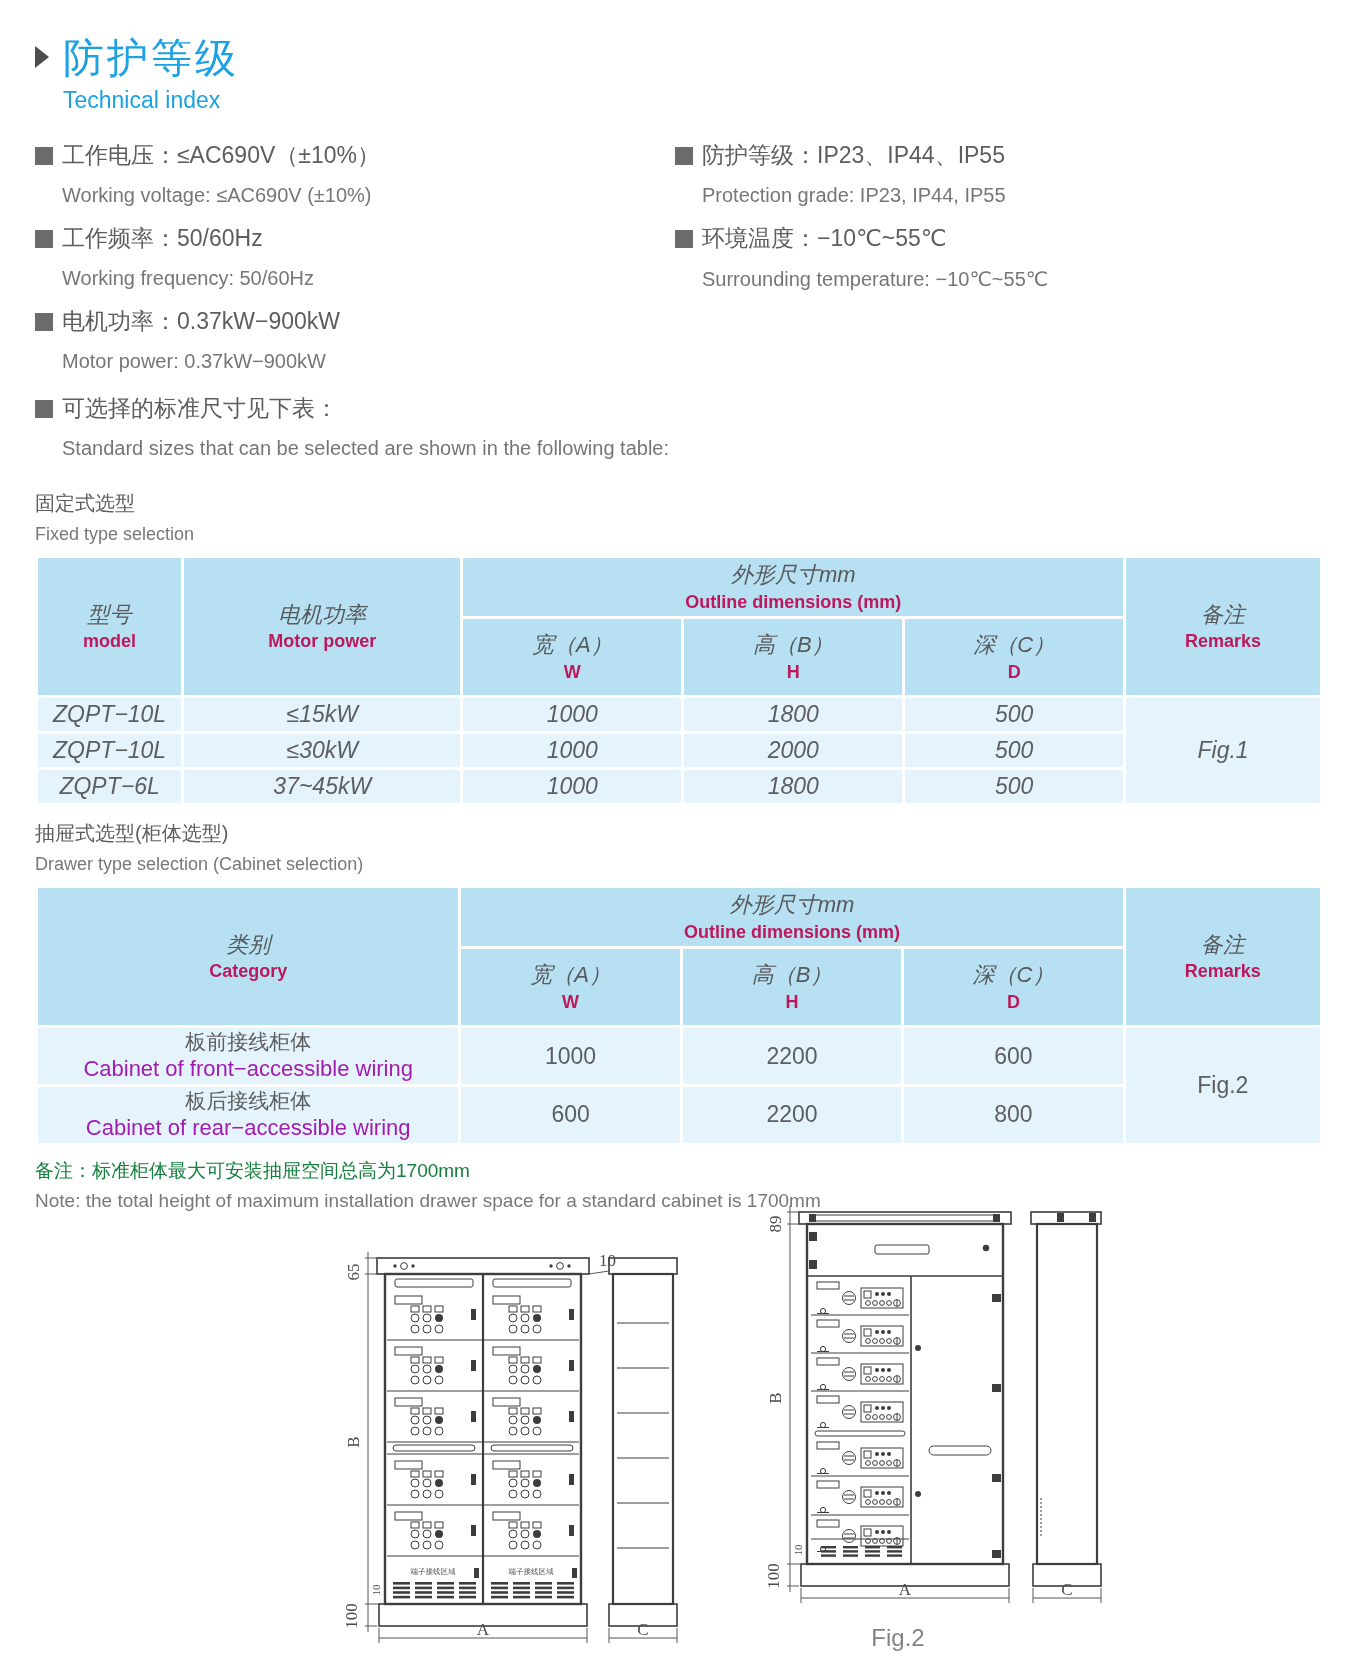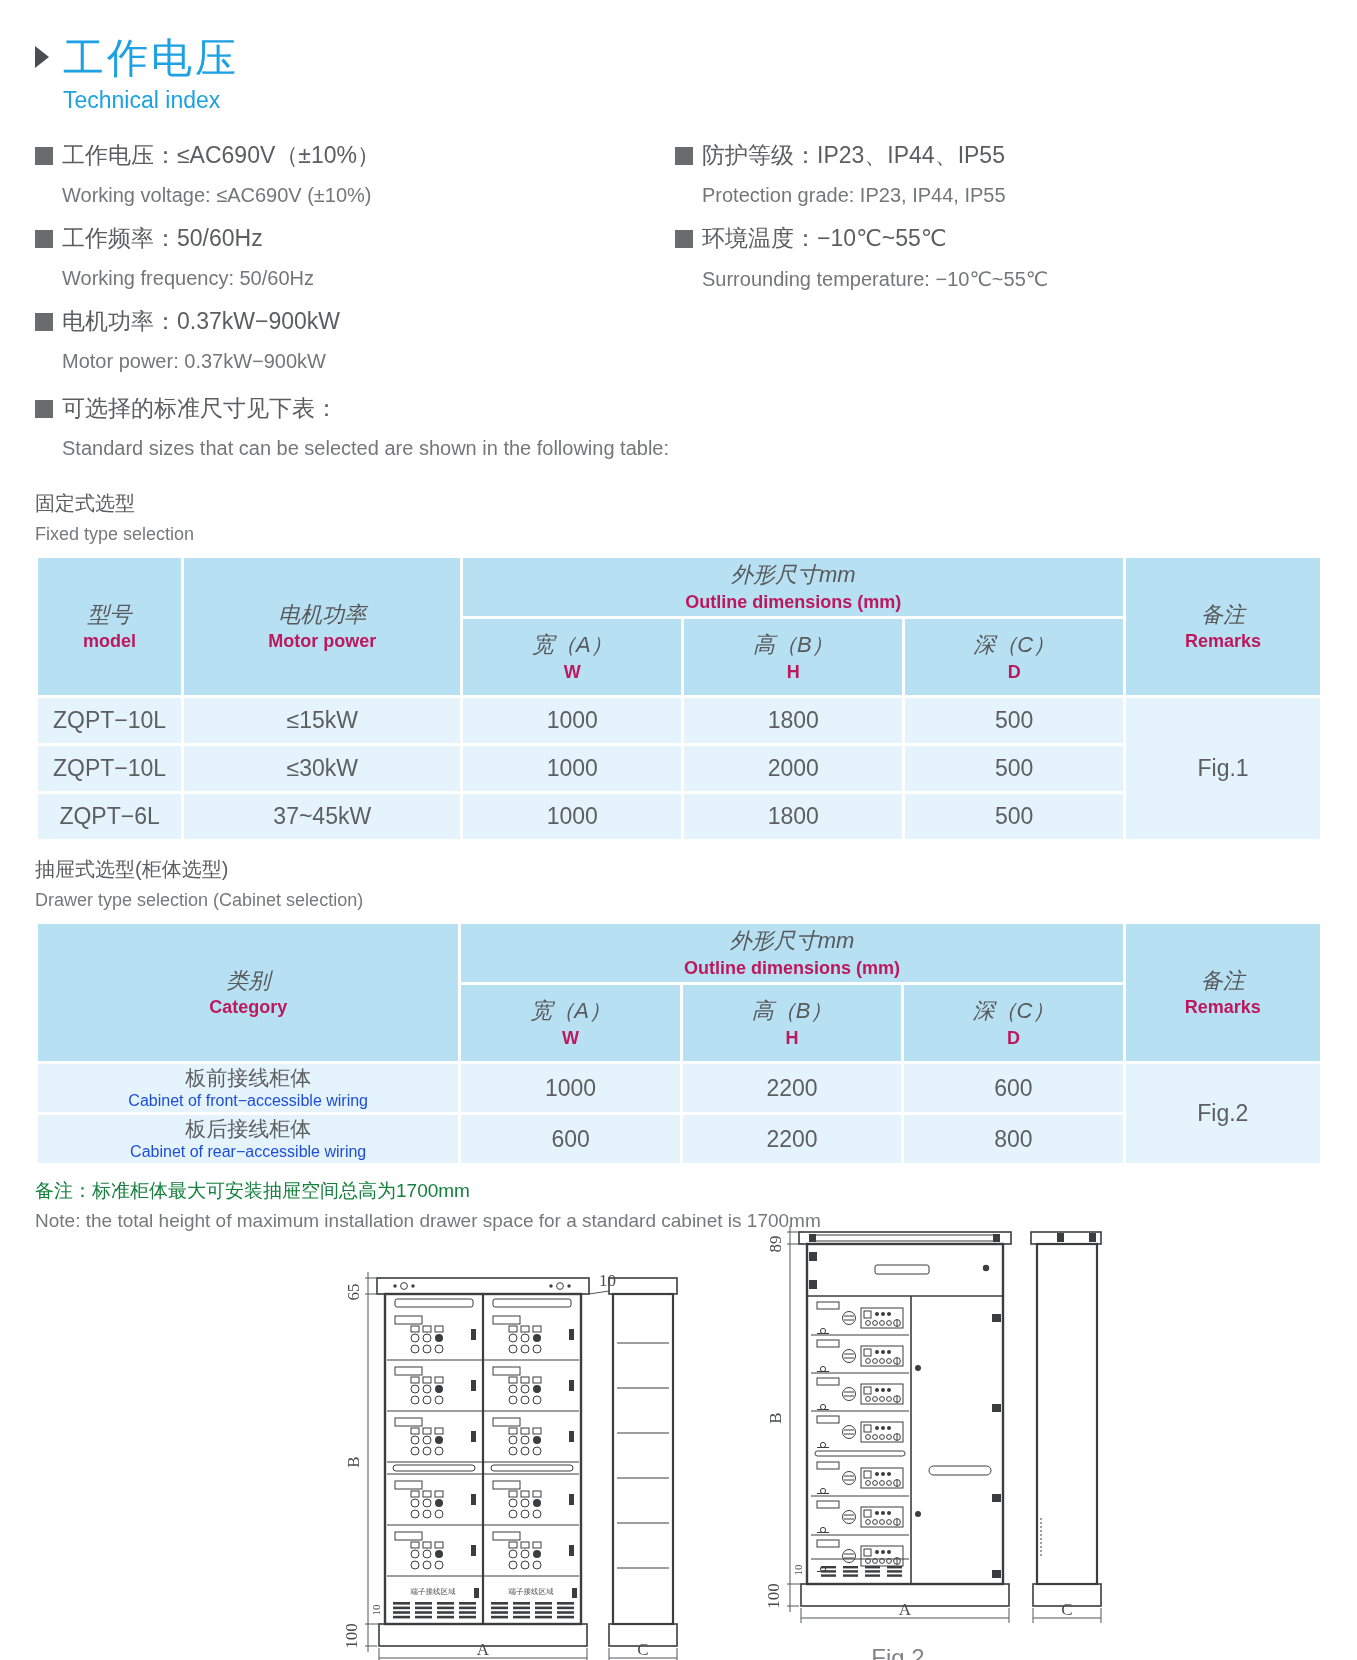--- a/index.html
+++ b/index.html
@@ -40,24 +40,24 @@
     width:1288px; border-collapse:separate; border-spacing:3px;
     margin-top:10px; table-layout:fixed;
   }
   td { text-align:center; vertical-align:middle; }
   td.hdr { background:#b7e0f3; color:#58595b; }
   td.data { background:#e4f3fc; color:#5d5e60; font-size:23px; }
   .hzh { font-size:22px; line-height:1.35;font-style:italic; }
   .hen { font-size:18px; line-height:1.35; color:#be185d;font-weight:bold; }
   .r1 { height:58px; }
   .r2 { height:76px; }
-  tr.drow td { height:45px; }
+  tr.drow td { height:33px;font-style:italic; }
   tr.drow2 td { height:46px;text-align:center; }
   .cat-zh { font-size:21px; line-height:1.3; }
-  .cat-en { font-size:16px; color:#1d4ed8; line-height:1.3; }
+  .cat-en { font-size:22px; color:#a21caf; line-height:1.3; }
   .fig-ref { font-size:23px; }
 
   
   .note { margin-top:12px; }
   .note-zh { font-size:19px; color:#15803d; }
   .note-en { font-size:19px; color:#77787a; margin-top:6px; }
 
   
   .figures { display:flex; margin:26px 0 0 300px; gap:70px; }
   .fig-group { display:flex; flex-direction:column; align-items:center; }
@@ -71,21 +71,21 @@
   svg text.small { font-size:11px; }
   svg text.tiny { font-family:"DejaVu Sans",sans-serif; font-size:7.5px; fill:#4a4b4d; }
 </style>
 </head>
 <body>
 
 <div class="page">
 
   <div class="title-row">
     <span class="title-arrow"></span>
-    <h1 class="title-zh">工作电压</h1>
+    <h1 class="title-zh">防护等级</h1>
   </div>
   <div class="title-en">Technical index</div>
 
   <div class="specs">
     <div>
       <div class="spec-item">
         <div class="spec-zh">
             <span class="bullet"></span>
             <span>工作电压：≤AC690V（±10%）</span>
           </div>

